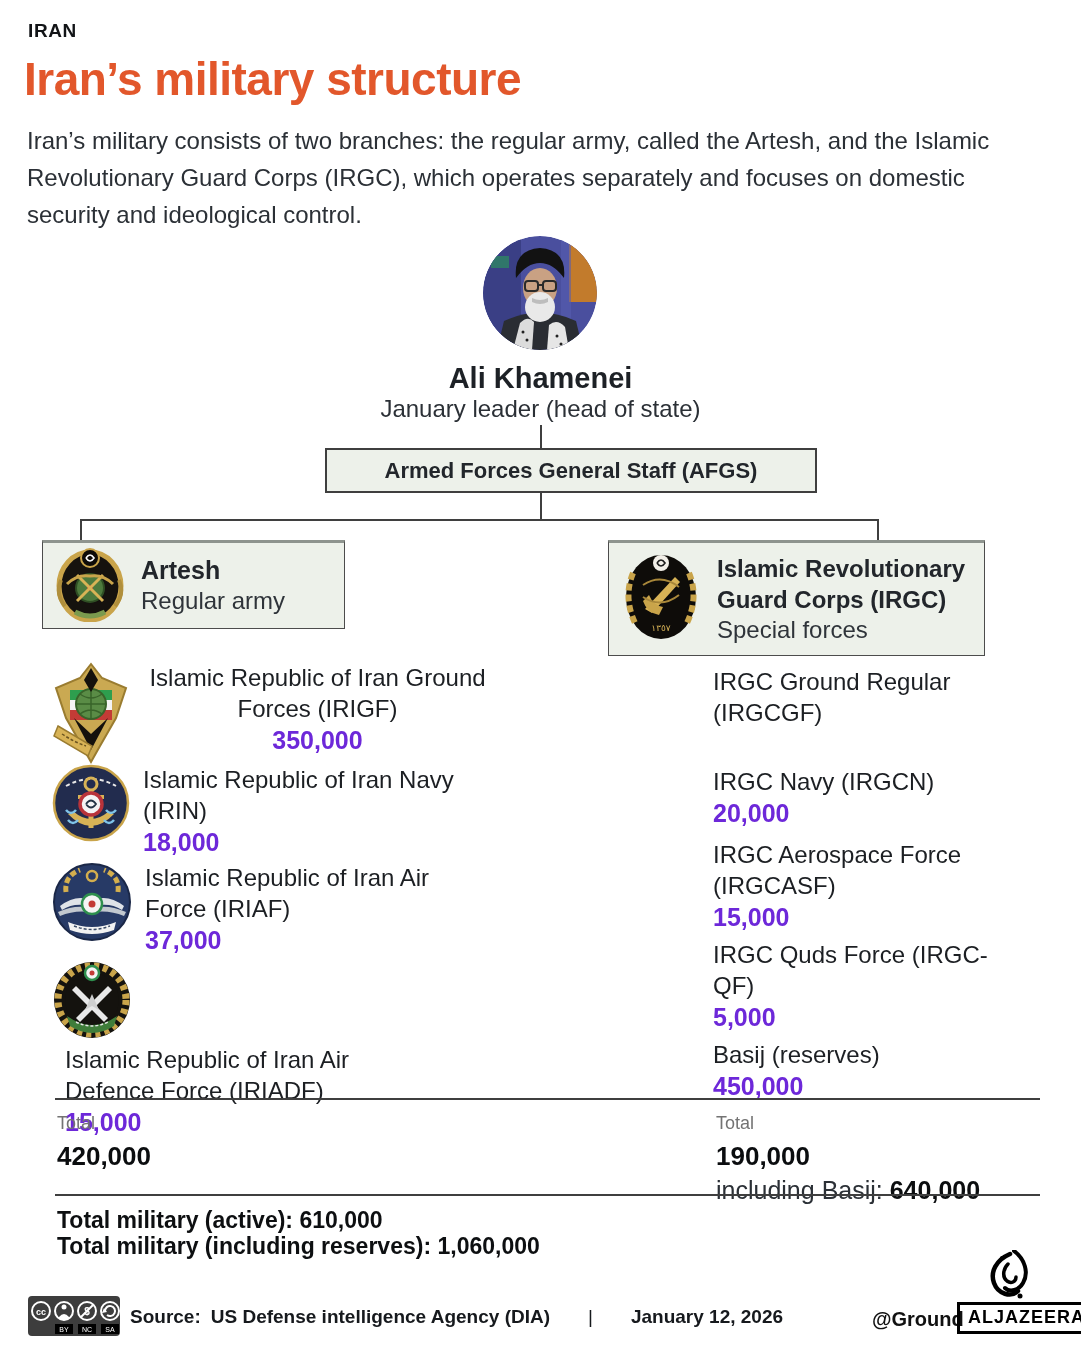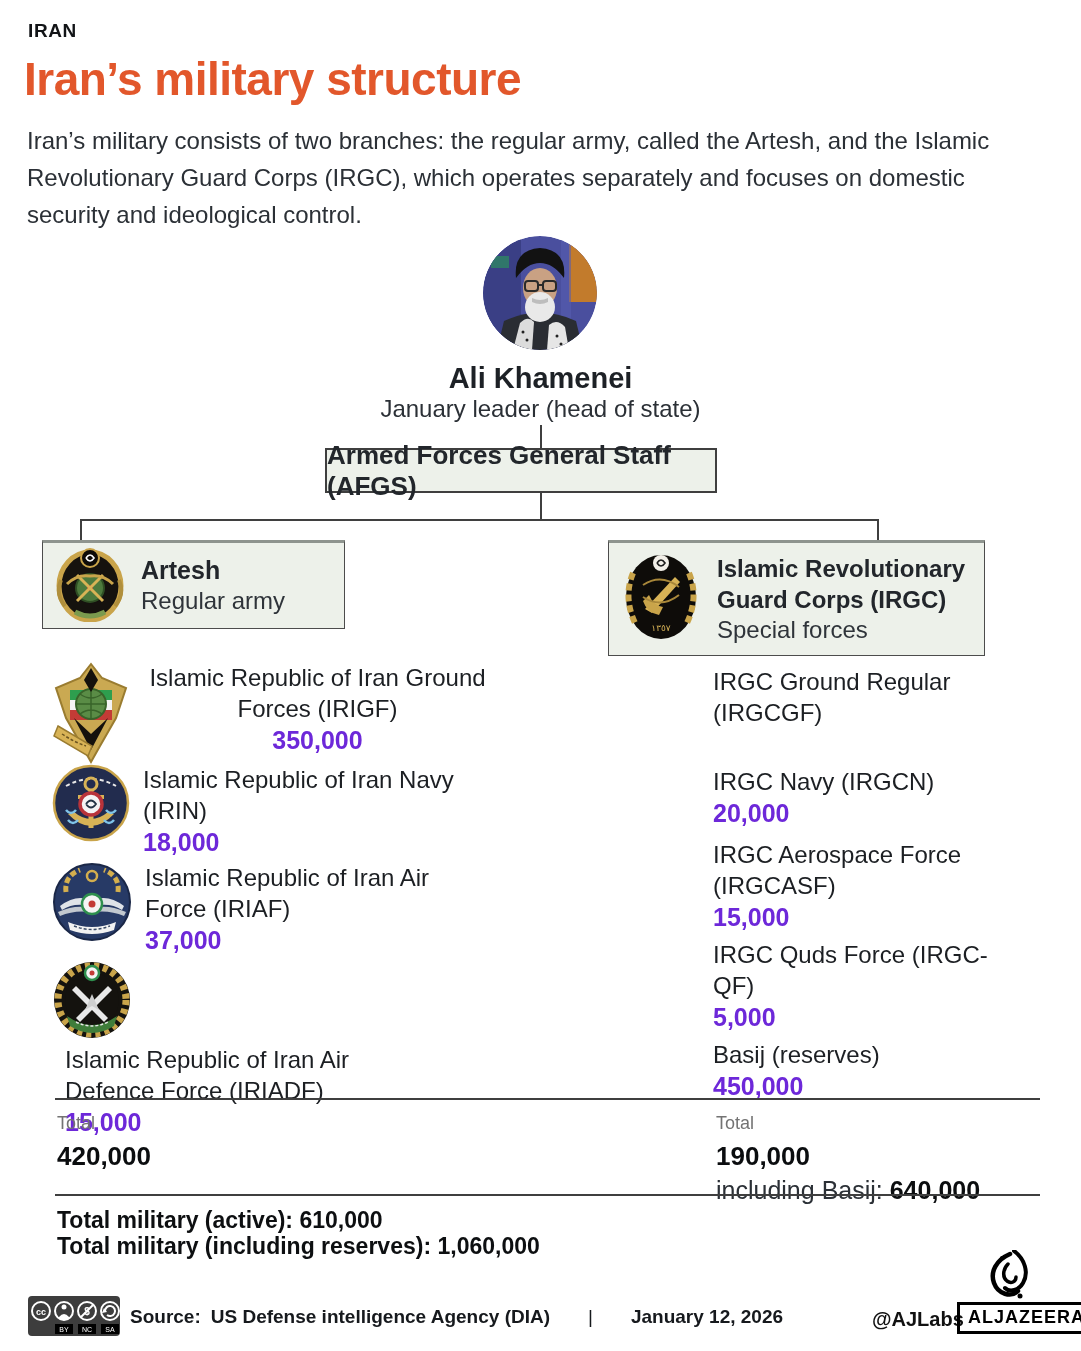--- a/index.html
+++ b/index.html
@@ -16,22 +16,22 @@
   .leader-name { left:0; top:362px; width:100%; text-align:center; font-size:29px; font-weight:700; color:#1d2126; }
   .leader-role { left:0; top:395px; width:100%; text-align:center; font-size:24px; color:#2b3036; }
 
   .line { background:#3f3f3f; }
   .v1 { left:540px; top:425px; width:2px; height:23px; }
   .v2 { left:540px; top:493px; width:2px; height:27px; }
   .hline { left:80px;  top:519px; width:799px; height:2px; }
   .vL { left:80px;  top:519px; width:2px; height:22px; }
   .vR { left:877px; top:519px; width:2px; height:22px; }
 
-  .afgs { left:325px; top:448px; width:392px; height:45px; background:#edf1ea; border:2px solid #3f3f3f;
-          display:flex; align-items:center; justify-content:center; font-size:26px; font-weight:700; color:#22262b; }
+  .afgs { left:325px; top:448px; width:492px; height:45px; background:#edf1ea; border:2px solid #3f3f3f;
+          display:flex; align-items:center; justify-content:center; font-size:22px; font-weight:700; color:#22262b; }
 
   .branch { background:#edf1ea; border:1px solid #4c4c4c; border-top:3px solid #8e948e;
             display:flex; align-items:center; gap:14px; padding:6px 10px; }
   .branch.artesh { left:42px; top:540px; width:303px; height:89px; }
   .branch.irgc   { left:608px; top:540px; width:377px; height:116px; }
   .bname { font-size:25px; font-weight:700; color:#22262b; line-height:31px; }
   .bsub  { font-size:24px; color:#2f343a; line-height:30px; }
   .branch.irgc .bname { font-size:24px; }
 
   .unit { display:flex; align-items:flex-start; }
@@ -309,21 +309,21 @@
     </svg>
   </div>
 
   <div class="abs srcrow">
     <span class="lbl">Source:</span>
     <span>US Defense intelligence Agency (DIA)</span>
     <span class="pipe">|</span>
     <span>January 12, 2026</span>
   </div>
 
-  <div class="abs ajlabs">@AJLabs</div>
+  <div class="abs ajlabs">@Ground</div>
 
   <div class="abs flame">
     <svg width="56" height="52" viewBox="0 0 56 52">
       <path d="M30 4 C16 10 10 22 14 33 C18 44 31 48 38 41" fill="none" stroke="#000" stroke-width="4.5" stroke-linecap="round"></path>
       <path d="M34 1 C45 9 49 23 43 33 C39 40 30 43 25 38" fill="none" stroke="#000" stroke-width="4" stroke-linecap="round"></path>
       <path d="M28 14 C23 19 22 27 27 31 C31 34 36 32 36 27" fill="none" stroke="#000" stroke-width="3.5" stroke-linecap="round"></path>
       <circle cx="40" cy="46" r="2.5" fill="#000"></circle>
       <circle cx="22" cy="8" r="2" fill="#000"></circle>
     </svg>
   </div>

